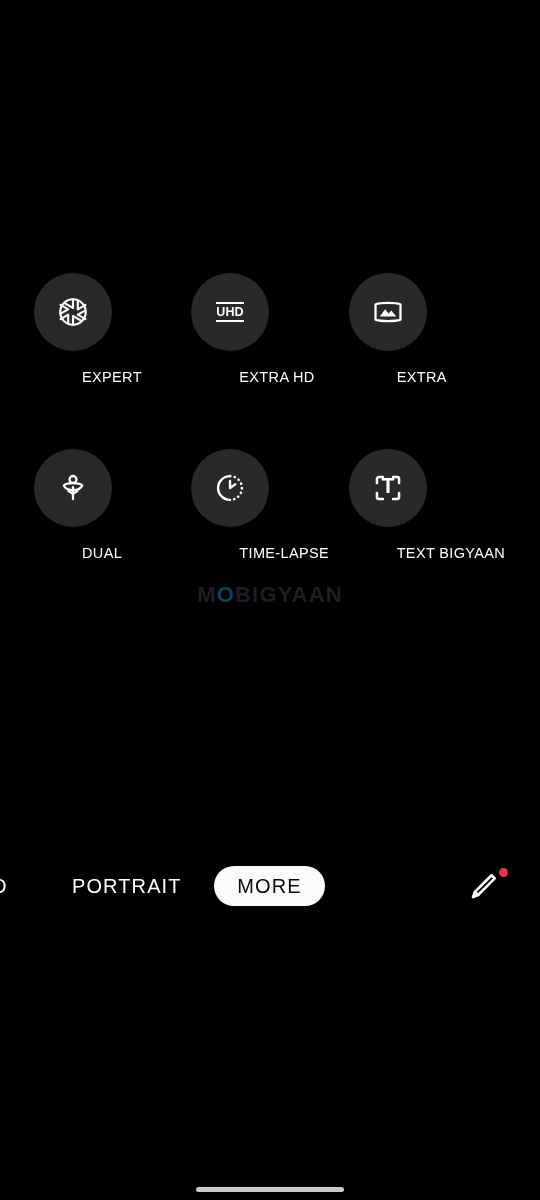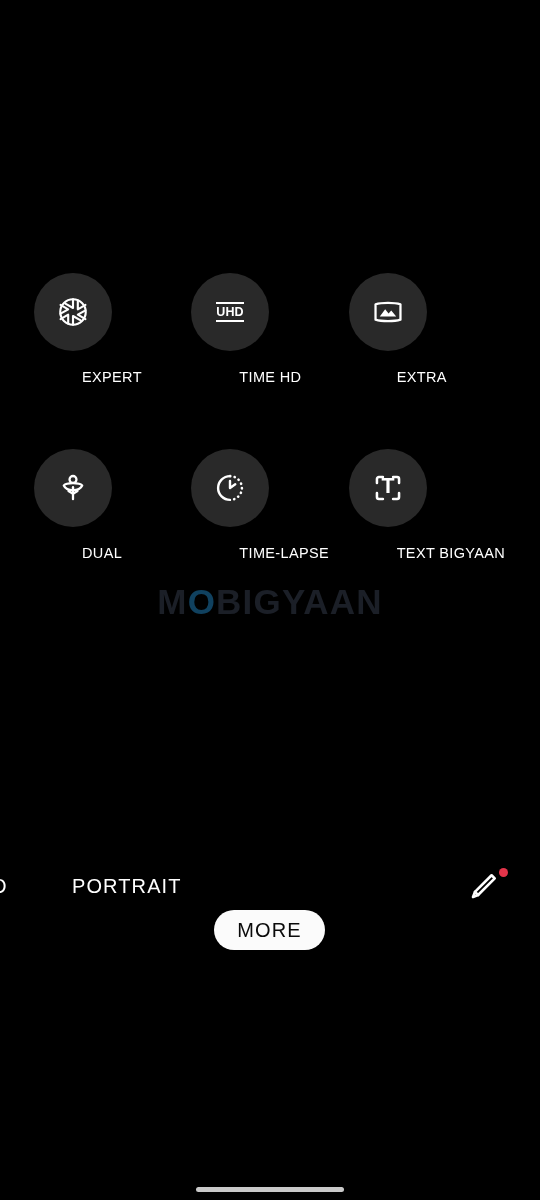--- a/index.html
+++ b/index.html
@@ -24,21 +24,21 @@
   }
 
   
   .watermark {
     position: absolute;
     left: 0;
     right: 0;
     top: 582px;
     text-align: center;
     font-family: "Liberation Sans", sans-serif;
-    font-size: 35px;
+    font-size: 22px;
     font-weight: 700;
     letter-spacing: 1.2px;
     color: #1b1f27;
     user-select: none;
     pointer-events: none;
     z-index: 1;
   }
   .watermark .wm-o {
     color: #10415f;
   }
@@ -133,21 +133,20 @@
     height: 40px;
     border-radius: 20px;
     background: #fbfbfb;
     display: flex;
     align-items: center;
     justify-content: center;
     color: #0a0a0a;
     font-size: 20px;
     letter-spacing: 1.1px;
     cursor: pointer;
-    margin-top: 44px;
   }
 
   .edit-btn {
     position: absolute;
     left: 462px;
     top: 4px;
     width: 50px;
     height: 42px;
     cursor: pointer;
   }
@@ -206,21 +205,21 @@
     <div class="mode-item">
       <div class="mode-circle">
         <span>
           <svg width="36" height="30" viewBox="0 0 36 30">
             <rect x="4" y="5" width="28" height="2" fill="#ffffff"></rect>
             <rect x="4" y="23" width="28" height="2" fill="#ffffff"></rect>
             <text class="uhd-text" x="18" y="18.5" text-anchor="middle">UHD</text>
           </svg>
         </span>
       </div>
-      <div class="mode-label">TIME HD</div>
+      <div class="mode-label">EXTRA HD</div>
     </div>
 
     <div class="mode-item">
       <div class="mode-circle">
         <span>
           <svg width="34" height="34" viewBox="0 0 24 24" fill="none" stroke="#ffffff" stroke-width="1.6" stroke-linejoin="round">
             <path d="M3.2 6.6 C7.5 5.2 16.5 5.2 20.8 6.6 L20.8 17.4 C16.5 18.8 7.5 18.8 3.2 17.4 Z"></path>
             <path d="M6.2 15.2 L10 10 L12.4 13.1 L14.3 11 L17.8 15.2 Z" fill="#ffffff" stroke="none"></path>
           </svg>
         </span>

